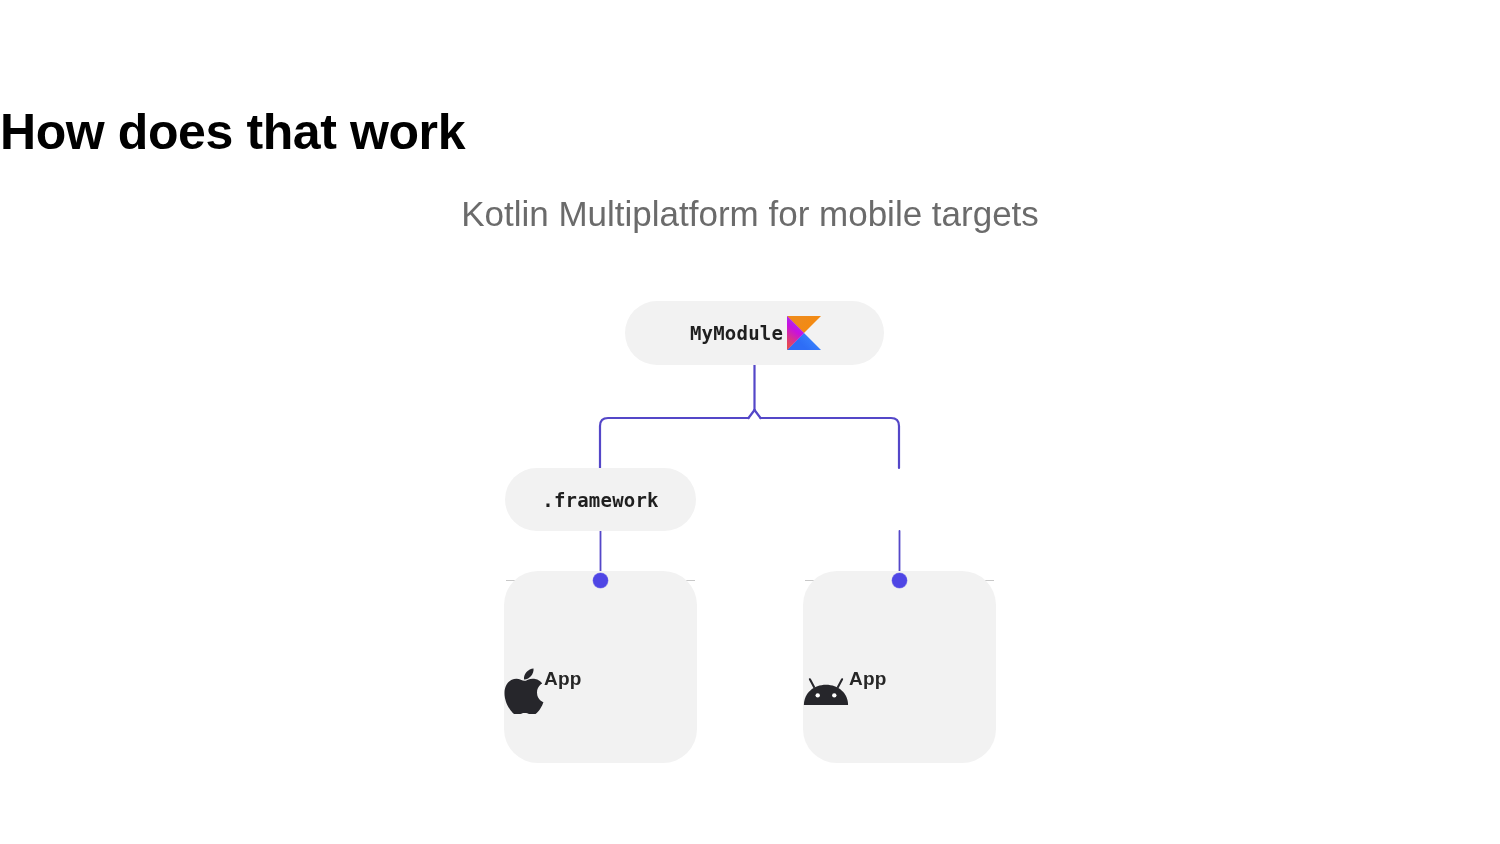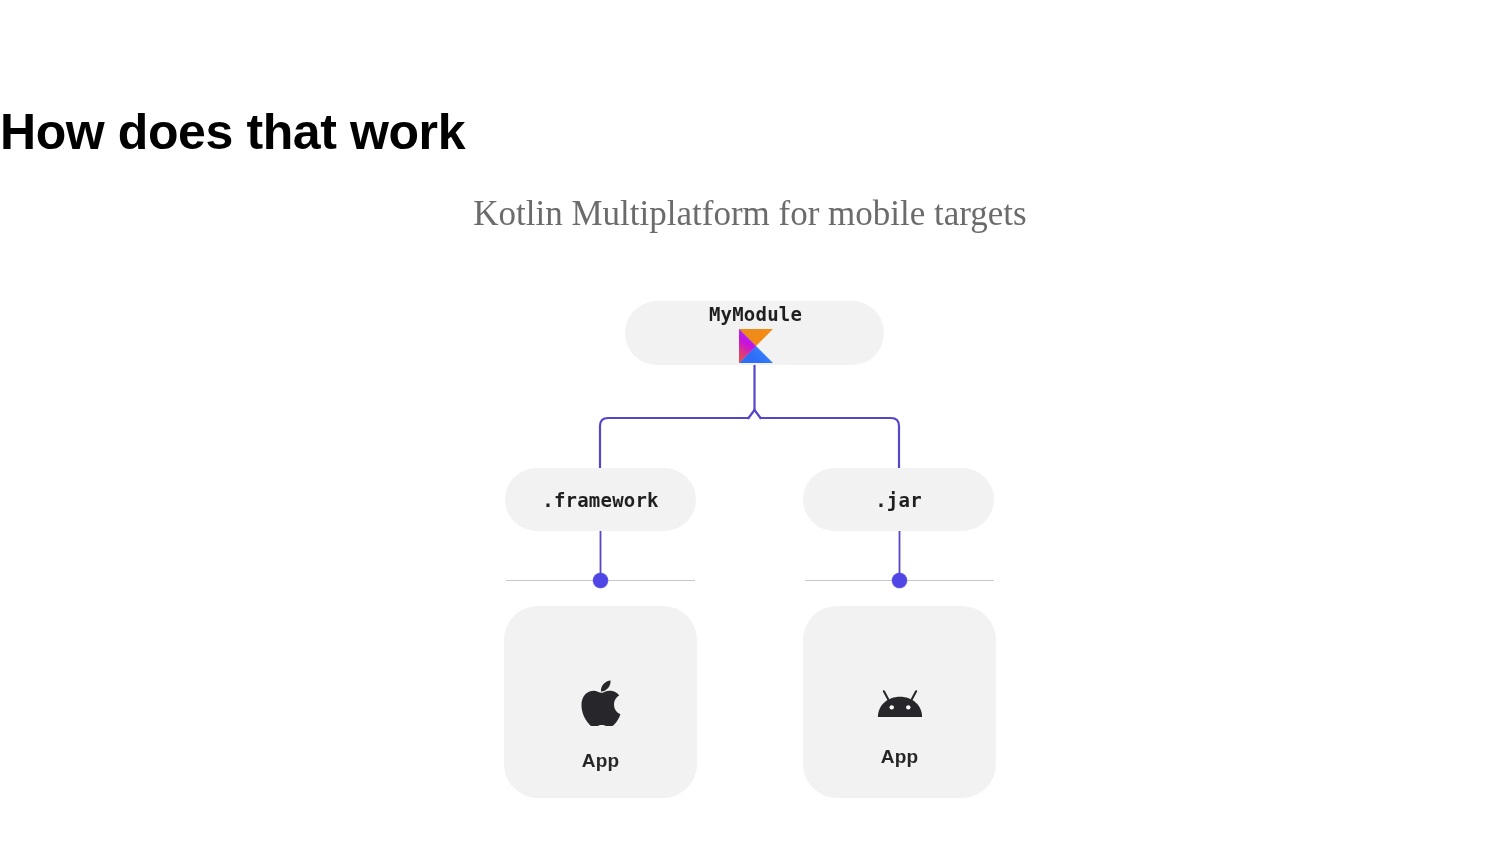--- a/index.html
+++ b/index.html
@@ -37,21 +37,21 @@
     color: #000000;
     line-height: 1.12;
     white-space: nowrap;
   }
   .slide-subtitle {
     position: absolute;
     left: 0;
     right: 0;
     top: 193px;
     text-align: center;
-    font-family: Liberation Serif, serif;
+    font-family: Liberation Sans, sans-serif;
     font-size: 35px;
     font-weight: 400;
     color: #6b6b6b;
     line-height: 1.2;
     white-space: nowrap;
   }
 
   
   .diagram {
     position: absolute;
@@ -81,21 +81,20 @@
   
   .node-root {
     left: 625px;
     top: 301px;
     width: 259px;
     height: 64px;
     border-radius: 32px;
     gap: 4px;
     padding-left: 16px;
     padding-right: 14px;
-    flex-direction: column;
   }
   .node-root .node-label {
     font-family: "DejaVu Sans Mono", "Liberation Mono", monospace;
     font-size: 19px;
     font-weight: 700;
     color: #1f1f1f;
     letter-spacing: 0.2px;
   }
 
   
@@ -112,24 +111,23 @@
     font-size: 19px;
     font-weight: 700;
     color: #1f1f1f;
     letter-spacing: 0.2px;
   }
 
   
   .node-app {
     width: 193px;
     height: 192px;
-    top: 606px;
+    top: 571px;
     border-radius: 34px;
-    flex-direction: column;
-    justify-content: center;
+    justify-content: flex-start;
   }
   .node-app.left  { left: 504px; }
   .node-app.right { left: 803px; }
 
   .app-icon {
     margin-top: 47px;
     height: 46px;
     display: flex;
     align-items: center;
     justify-content: center;
@@ -233,23 +231,20 @@
         <path d="M0 0 L60 0 L30 30 Z" fill="url(#kt-orange)"></path>
 
         <path d="M0 0 L30 30 L0 60 Z" fill="url(#kt-main)"></path>
       </svg>
     </div>
 
     <div class="node node-artifact left">
       <span class="node-label">.framework</span>
     </div>
 
-    <div class="node node-artifact right">
-      <span class="node-label">.jar</span>
-    </div>
 
     <div class="card-rule left"></div>
     <div class="card-rule right"></div>
 
     <div class="node node-app left">
       <div class="app-icon">
         <svg class="apple-logo" viewBox="0 0 170 200" xmlns="http://www.w3.org/2000/svg">
           <path fill="#26262b" d="M141.6 106.3c-.3-26.2 21.4-38.8 22.4-39.4-12.2-17.8-31.2-20.3-38-20.5-16.2-1.6-31.6 9.5-39.8 9.5-8.2 0-20.9-9.3-34.3-9.1-17.7.3-34 10.2-43.1 25.9-18.3 31.9-4.7 79.1 13.2 104.9 8.7 12.6 19.1 26.8 32.7 26.3 13.1-.5 18.1-8.5 34-8.5 15.9 0 20.4 8.5 34.3 8.2 14.2-.2 23.2-12.9 31.9-25.5 10-14.6 14.1-28.8 14.3-29.5-.3-.1-27.5-10.6-27.6-41.3z"></path>
           <path fill="#26262b" d="M115.7 28.9C122.9 20.1 127.8 8 126.4 -4c-10.4.4-23 6.9-30.5 15.7-6.7 7.7-12.5 20.1-11 31.9 11.6.9 23.5-5.9 30.8-14.7z" transform="translate(0,6)"></path>
         </svg>

